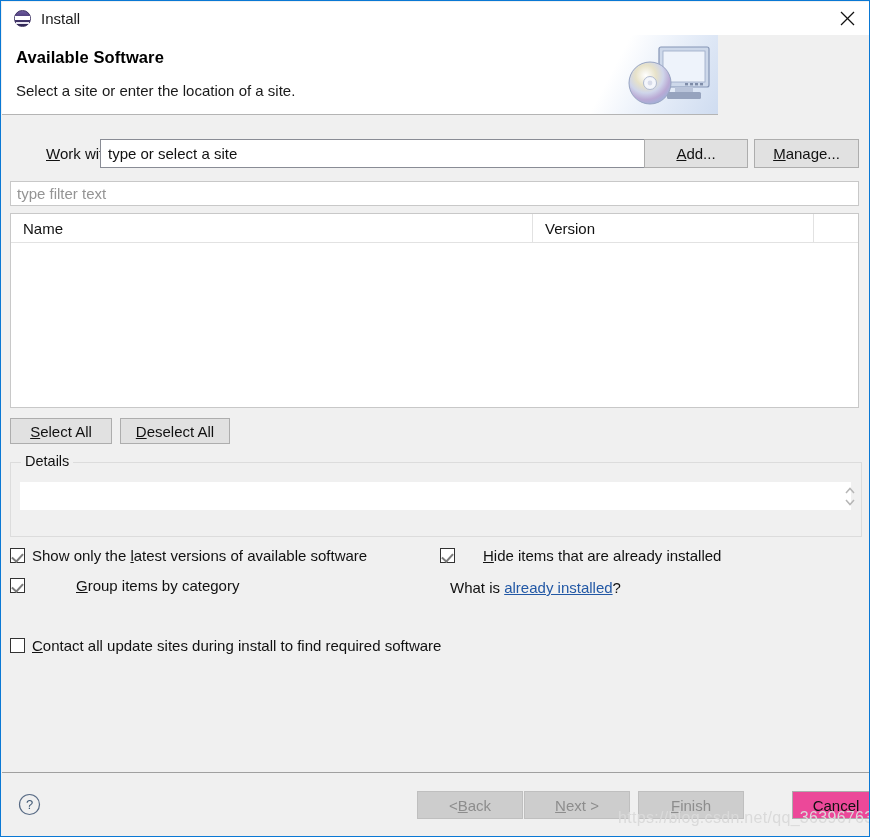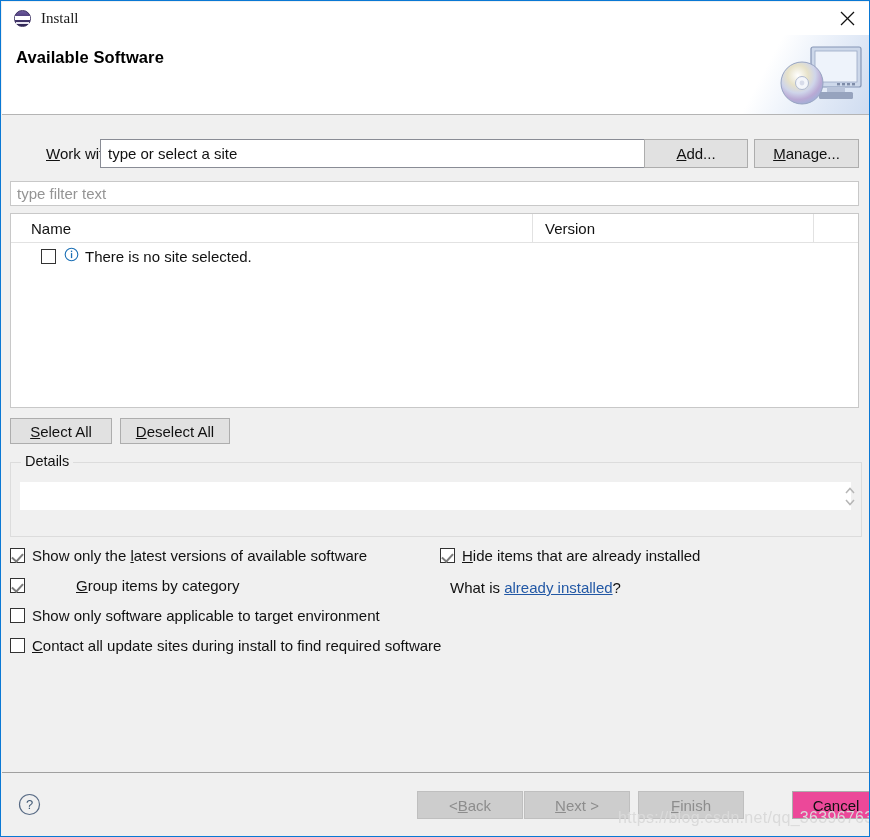--- a/index.html
+++ b/index.html
@@ -23,21 +23,20 @@
   }
 
   
   .titlebar {
     position: absolute;
     left: 1px; top: 1px;
     width: 868px; height: 33px;
     background: #ffffff;
     display: flex;
     align-items: center;
-    font-family: Liberation Serif, serif;
   }
   .title-icon {
     margin-left: 12px;
     width: 17px; height: 17px;
     border-radius: 50%;
     background: linear-gradient(180deg,#6d5a9e 0%, #4a3b77 45%, #2d2450 100%);
     border: 1px solid #3b3060;
     box-sizing: border-box;
     position: relative;
     flex: none;
@@ -71,21 +70,21 @@
     align-items: center;
     justify-content: center;
     cursor: pointer;
   }
   .close-btn svg { display:block; }
 
   
   .header {
     position: absolute;
     left: 1px; top: 34px;
-    width: 868px; height: 80px;
+    width: 716px; height: 80px;
     background: #ffffff;
     border-bottom: 1px solid #b4b4b4;
     box-sizing: border-box;
     overflow: hidden;
   }
   .header-title {
     position: absolute;
     left: 14px; top: 13px;
     font-size: 16.5px;
     font-weight: bold;
@@ -207,21 +206,21 @@
   }
   .th {
     position: absolute;
     top: 0; height: 28px;
     display: flex;
     align-items: center;
     font-size: 15px;
     color: #111;
     cursor: default;
   }
-  .th-name { left: 0; width: 521px; padding-left: 20px; box-sizing: border-box; }
+  .th-name { left: 0; width: 521px; padding-left: 12px; box-sizing: border-box; }
   .th-ver  { left: 521px; width: 281px; padding-left: 12px; box-sizing: border-box;
              border-left: 1px solid #e2e2e2; }
   .th-pad  { left: 802px; width: 45px; border-left: 1px solid #e2e2e2; }
 
   .table-row {
     position: relative;
     height: 26px;
     display: flex;
     align-items: center;
     padding-left: 30px;
@@ -302,21 +301,21 @@
   .opt-label {
     margin-left: 7px;
     font-size: 15px;
     color: #111;
     white-space: nowrap;
   }
   .opt-l1 { left: 8px; top: 432px; }
   .opt-l2 { left: 8px; top: 462px; gap: 44px; }
   .opt-l3 { left: 8px; top: 492px; }
   .opt-l4 { left: 8px; top: 522px; }
-  .opt-r1 { left: 438px; top: 432px; }
+  .opt-r1 { left: 438px; top: 432px; gap: 21px; }
 
   .whatis {
     position: absolute;
     left: 448px; top: 464px;
     font-size: 15px;
     color: #111;
     white-space: nowrap;
   }
   .link {
     color: #2258a5;
@@ -407,20 +406,21 @@
             <stop offset="80%" stop-color="#b9a9d4"></stop>
             <stop offset="100%" stop-color="#9fb0d8"></stop>
           </radialGradient>
         </defs>
         <circle cx="27" cy="40" r="21" fill="url(#cdg)" stroke="#97a4c2" stroke-width="1"></circle>
         <circle cx="27" cy="40" r="6.5" fill="#f4f6fb" stroke="#a9b4cd" stroke-width="0.9"></circle>
         <circle cx="27" cy="40" r="2.4" fill="#d8dcea"></circle>
       </svg>
     </div>
     <div class="header-title">Available Software</div>
+    <div class="header-sub">Select a site or enter the location of a site.</div>
   </div>
 
   <div class="content">
 
     <div class="row-workwith">
       <div class="lbl-workwith"><span class="mn">W</span><span>ork with:</span></div>
 
       <div class="combo">
         <span class="combo-value">type or select a site</span>
         <span class="combo-arrow">
@@ -443,31 +443,20 @@
 
     <div class="filter">
       <span class="filter-text">type filter text</span>
     </div>
 
     <div class="table">
       <div class="table-head">
         <div class="th th-name">Name</div>
         <div class="th th-ver">Version</div>
         <div class="th th-pad"></div>
-      </div>
-      <div class="table-row">
-        <span class="cbx"></span>
-        <span class="info-icon">
-          <svg width="15" height="15" viewBox="0 0 15 15">
-            <circle cx="7.5" cy="7.5" r="6.3" fill="none" stroke="#1a6fb5" stroke-width="1.1"></circle>
-            <rect x="6.9" y="6.1" width="1.3" height="5" fill="#1a6fb5"></rect>
-            <rect x="6.9" y="3.6" width="1.3" height="1.5" fill="#1a6fb5"></rect>
-          </svg>
-        </span>
-        <span class="row-text">There is no site selected.</span>
       </div>
     </div>
 
     <div class="btn btn-selall">
         <span class="mn">S</span>
         <span>elect All</span>
       </div>
 
     <div class="btn btn-deselall">
         <span class="mn">D</span>
@@ -488,24 +477,20 @@
     <div class="opt opt-l1">
       <span class="cbx checked"></span>
       <span class="opt-label"><span>Show only the </span><span class="mn">l</span><span>atest versions of available software</span></span>
     </div>
 
     <div class="opt opt-l2">
       <span class="cbx checked"></span>
       <span class="opt-label"><span></span><span class="mn">G</span><span>roup items by category</span></span>
     </div>
 
-    <div class="opt opt-l3">
-      <span class="cbx"></span>
-      <span class="opt-label"><span></span><span>S</span><span>how only software applicable to target environment</span></span>
-    </div>
 
     <div class="opt opt-l4">
       <span class="cbx"></span>
       <span class="opt-label"><span></span><span class="mn">C</span><span>ontact all update sites during install to find required software</span></span>
     </div>
 
     <div class="opt opt-r1">
       <span class="cbx checked"></span>
       <span class="opt-label"><span></span><span class="mn">H</span><span>ide items that are already installed</span></span>
     </div>

